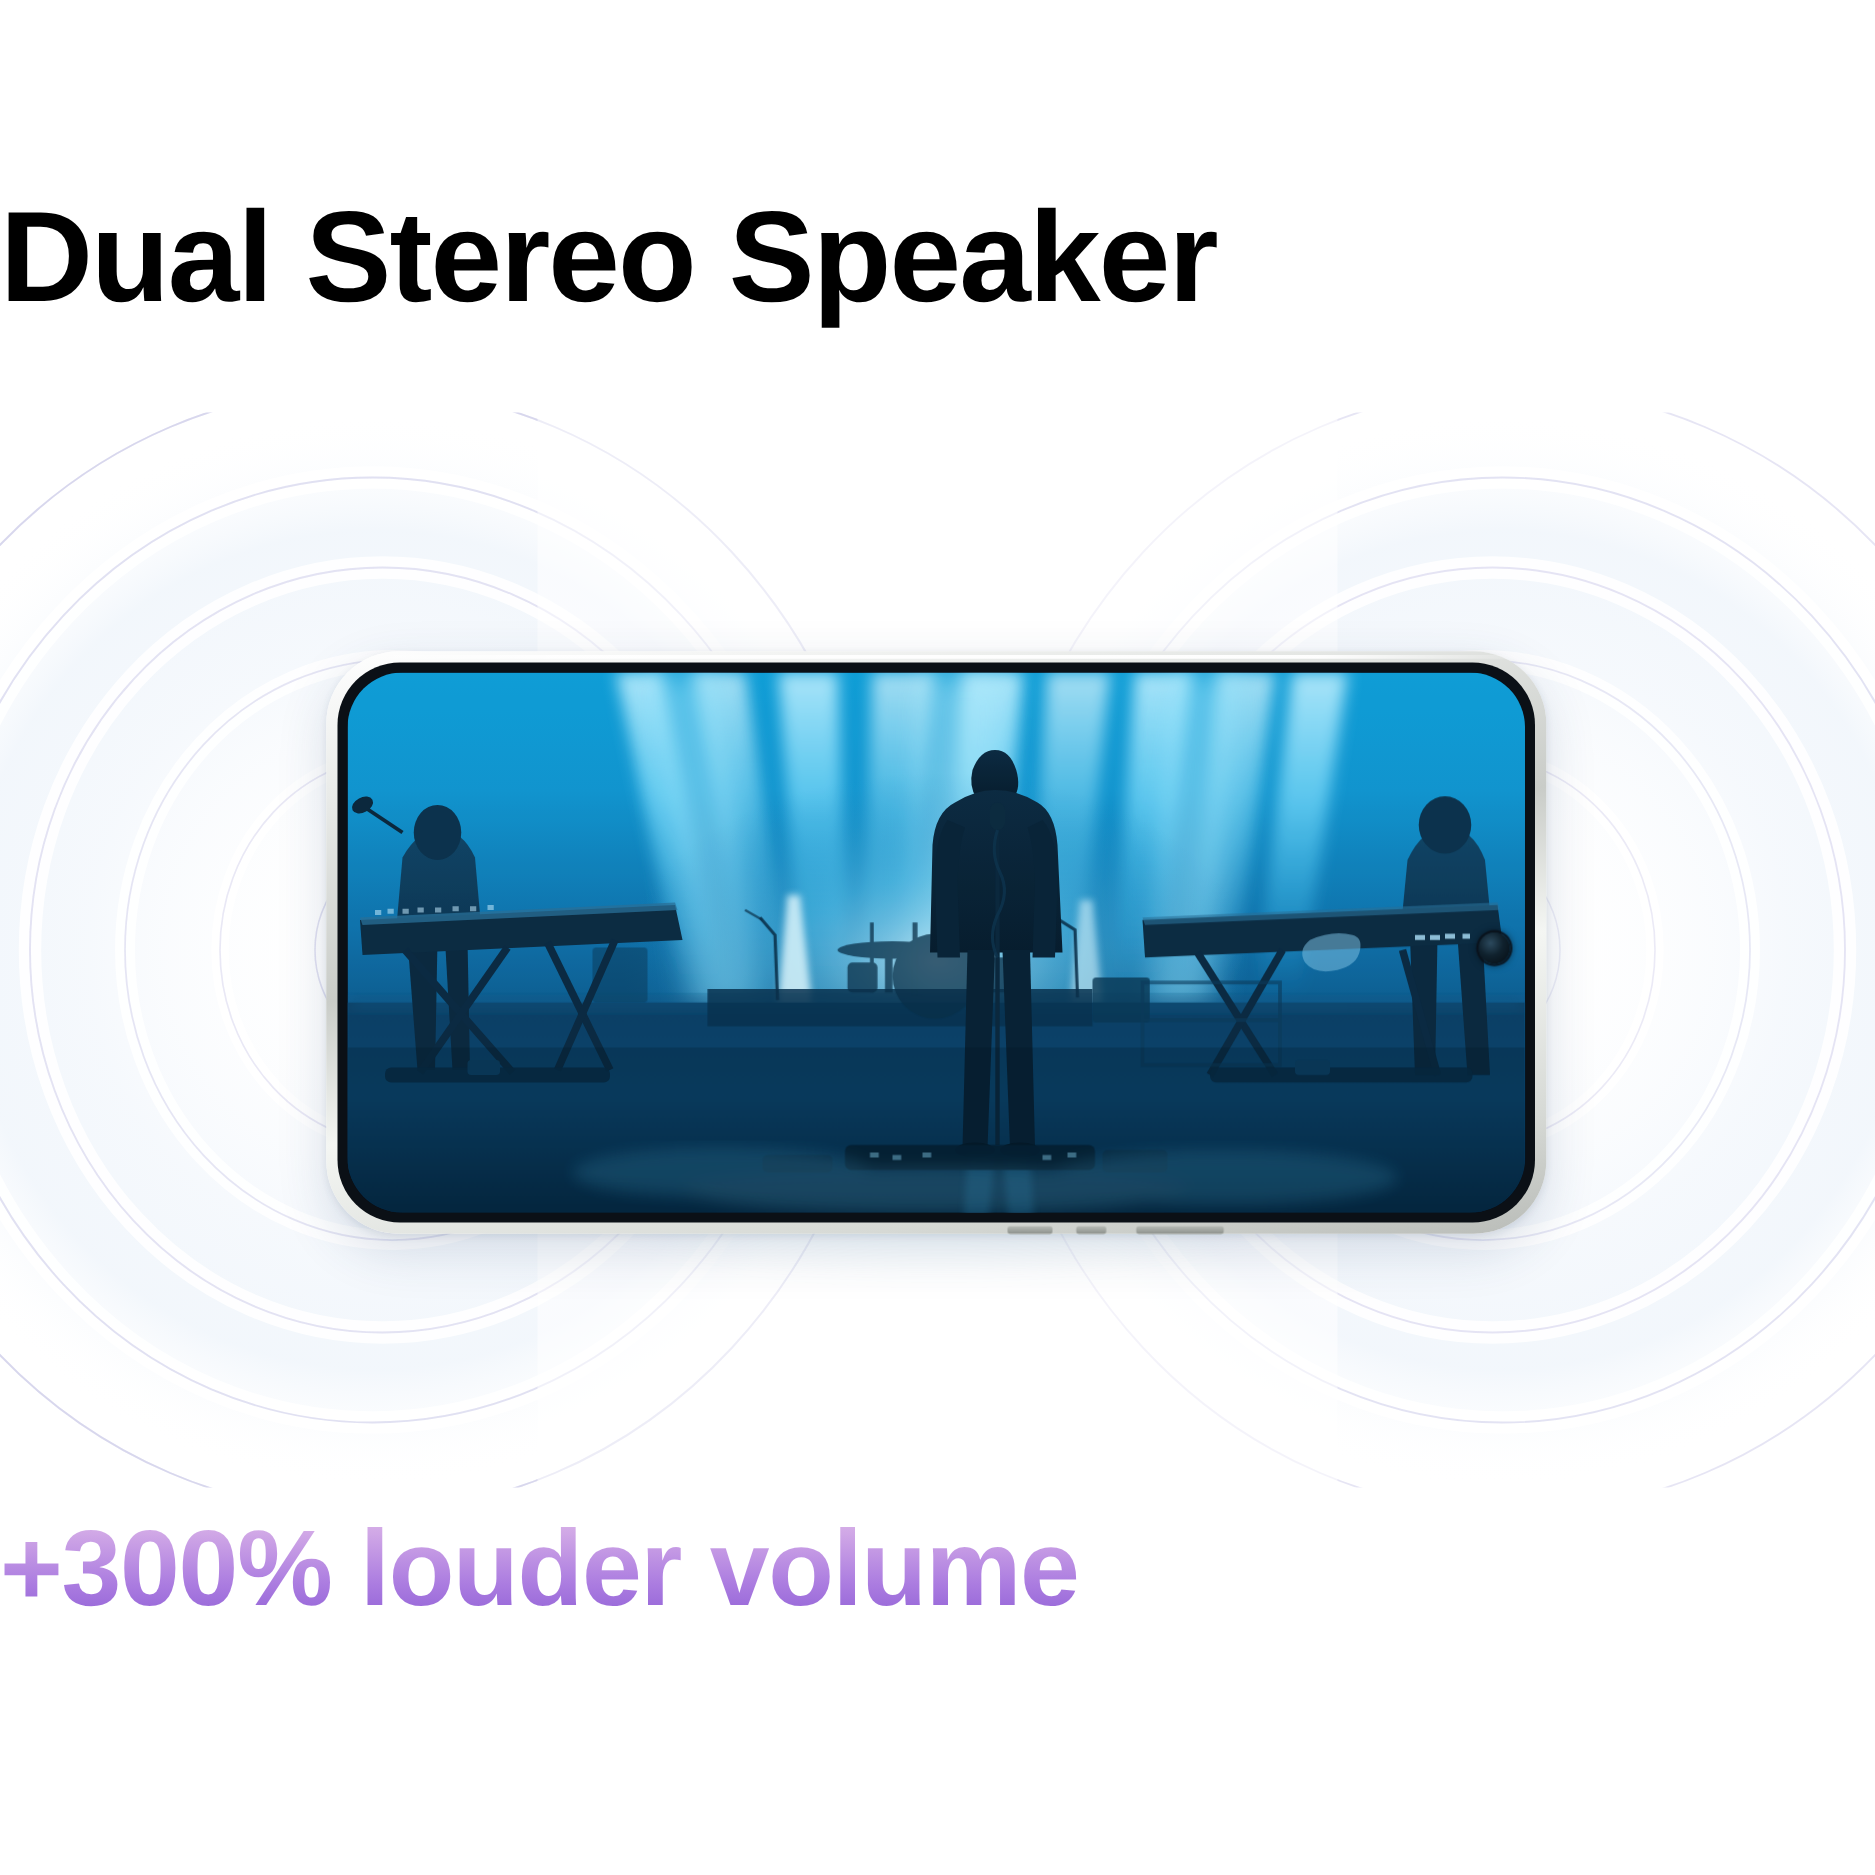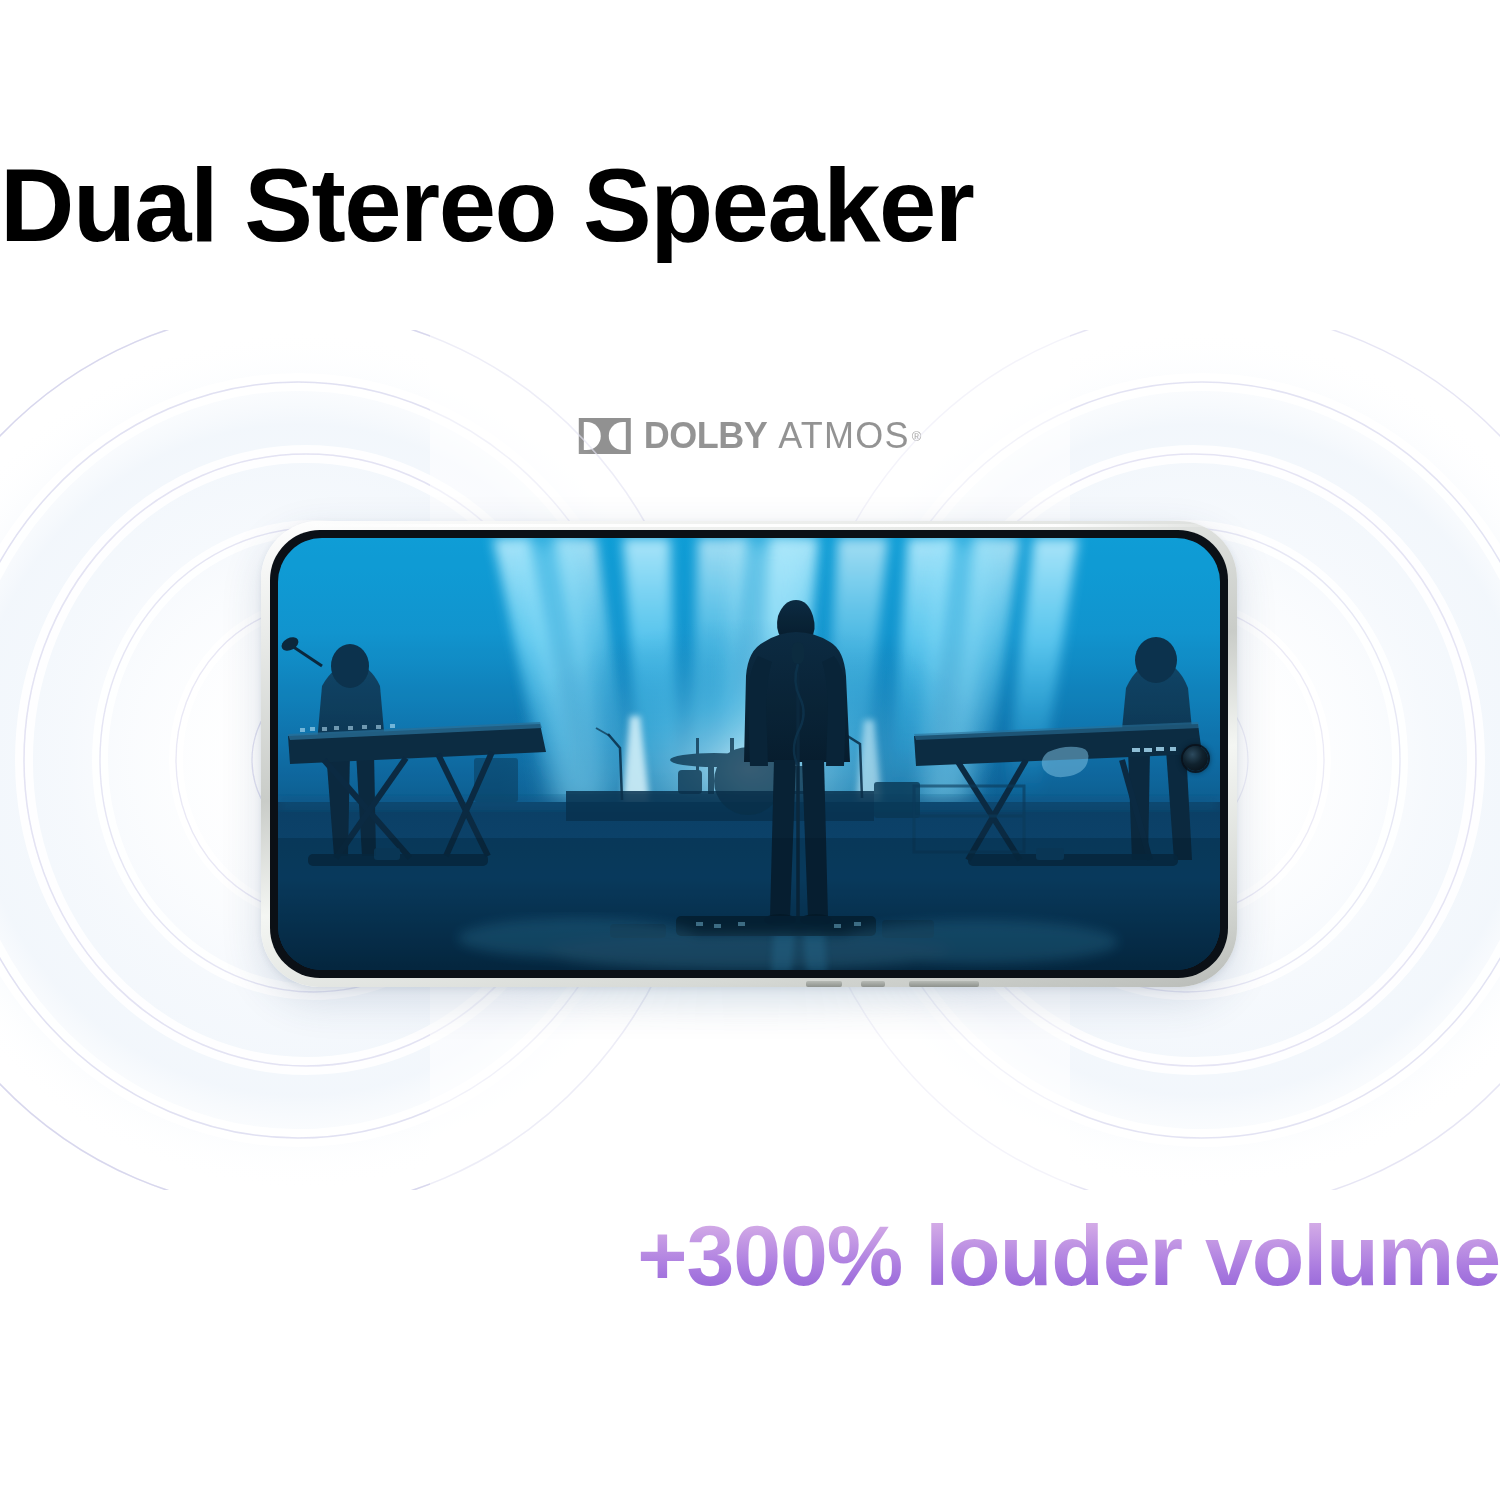--- a/index.html
+++ b/index.html
@@ -95,45 +95,39 @@
   .port{position:absolute;bottom:1px;height:6px;border-radius:2px;
         background:linear-gradient(180deg,#b6bab5,#8e928d);}
   .frame-hl{
     position:absolute;left:9px;right:9px;top:3px;height:3px;border-radius:3px;
     background:linear-gradient(90deg,rgba(255,255,255,0),rgba(255,255,255,.95) 18%,rgba(255,255,255,.95) 82%,rgba(255,255,255,0));
   }
 
   
   .caption{
     position:absolute;left:0;right:0;top:1206px;
-    text-align:right;
+    text-align:left;
     font-size:86px;
     font-weight:700;
     letter-spacing:-1px;
     white-space:nowrap;
     background:linear-gradient(180deg,#e0bce9 0%,#cfa6e6 22%,#ab7ce0 62%,#8b5bd4 100%);
     -webkit-background-clip:text;
     background-clip:text;
     color:transparent;
     -webkit-text-fill-color:transparent;
   }
 </style>
 </head>
 <body>
 
 <div id="stage">
 
   <div class="headline">Dual Stereo Speaker</div>
 
-  <div class="dolby">
-    <div class="dolby-mark"></div>
-    <span class="dolby-word">DOLBY</span>
-    <span class="atmos-word">ATMOS</span>
-    <span class="reg">®</span>
-  </div>
 
   <div class="waves">
     <svg viewBox="0 0 1500 860" width="1500" height="860" aria-hidden="true">
       <defs>
         <radialGradient id="haloL" cx="50%" cy="50%" r="50%">
           <stop offset="0%" stop-color="#ffffff" stop-opacity="0"></stop>
           <stop offset="55%" stop-color="#eef4fb" stop-opacity=".55"></stop>
           <stop offset="78%" stop-color="#e3edf8" stop-opacity=".45"></stop>
           <stop offset="100%" stop-color="#ffffff" stop-opacity="0"></stop>
         </radialGradient>

